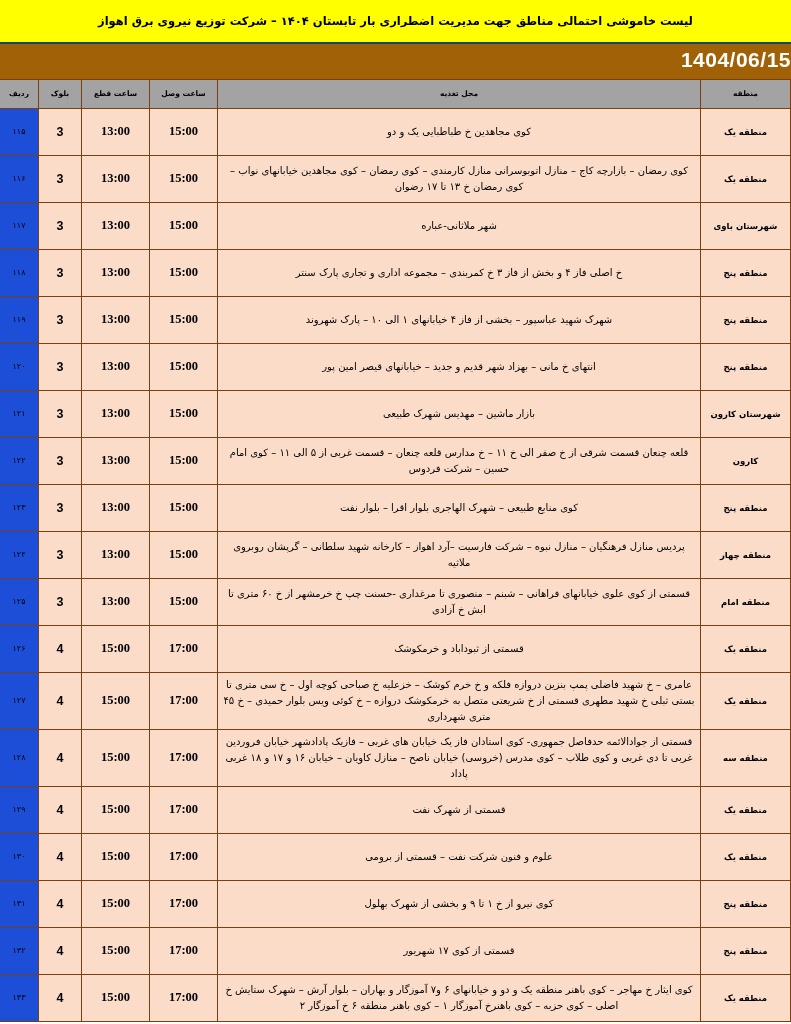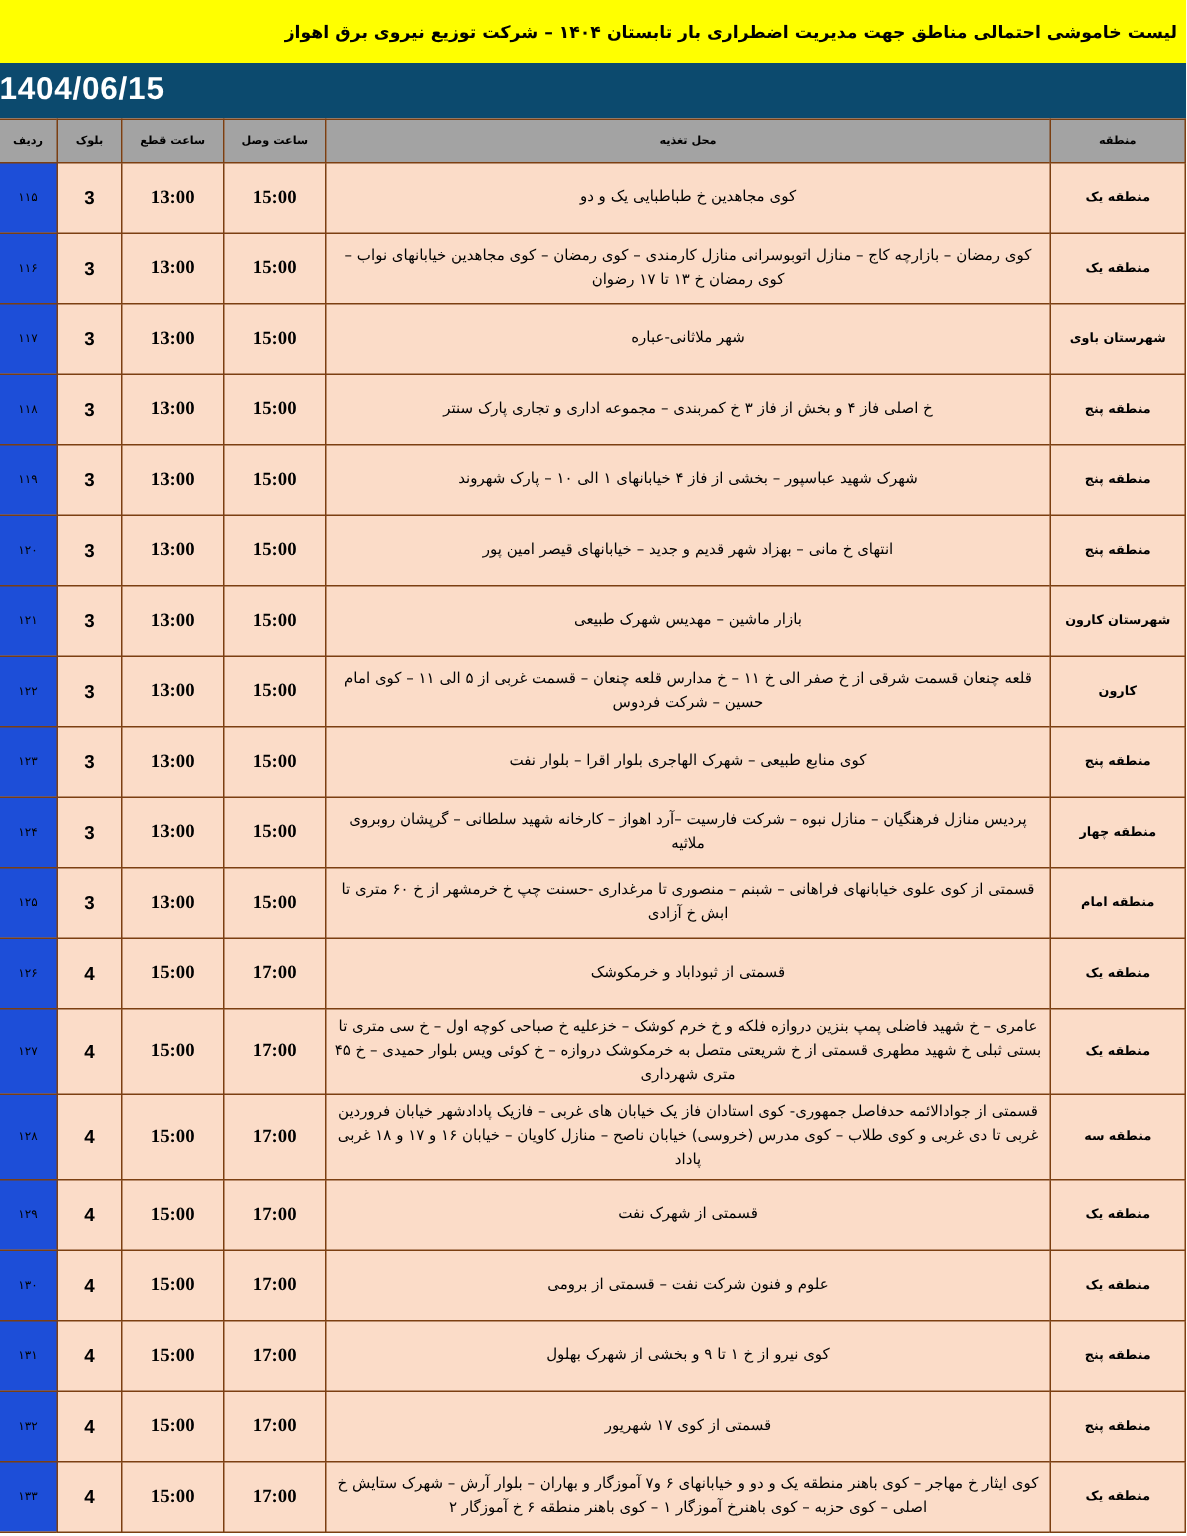--- a/index.html
+++ b/index.html
@@ -13,30 +13,31 @@
     direction: rtl;
   }
   .sheet {
     width: 791px;
     box-sizing: border-box;
   }
   
   .title-banner {
     background: #ffff00;
     color: #000000;
+    text-align: center;
     font-size: 11.5px;
     font-weight: bold;
     padding: 14px 6px 13px 6px;
     line-height: 1.3;
     border-bottom: 2px solid #0c4a6e;
   }
   .date-banner {
-    background: #0c4a6e;
+    background: #a16207;
     color: #ffffff;
-    text-align: left;
+    text-align: right;
     font-size: 21px;
     font-weight: bold;
     padding: 4px 0 7px 0;
     letter-spacing: 0.5px;
     direction: ltr;
     font-family: "Liberation Sans", sans-serif;
   }
   
   table.outage {
     width: 791px;

